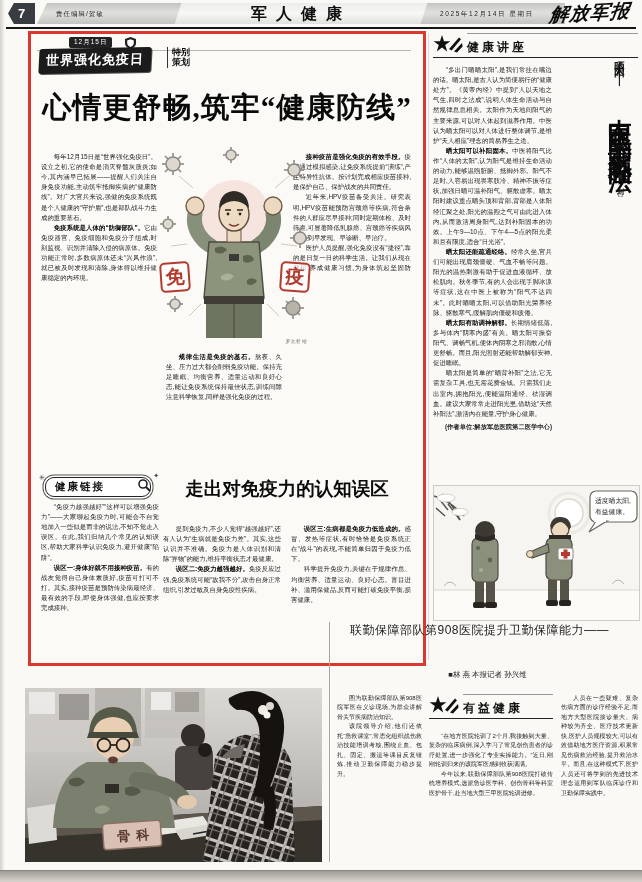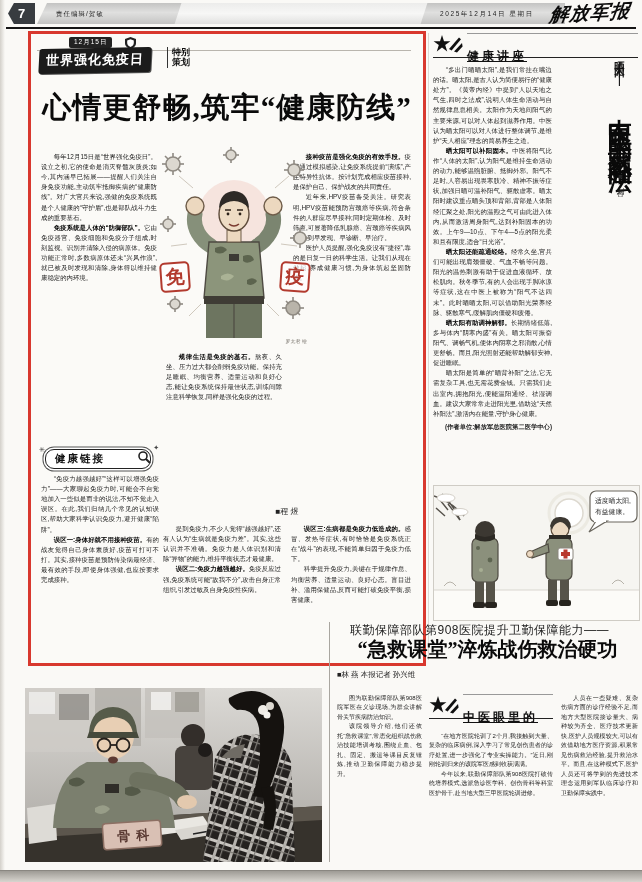--- a/index.html
+++ b/index.html
@@ -32,70 +32,71 @@
   #fc2{left:135px;top:318px;width:116px;height:118px;}
   #fc3{left:262px;top:118px;width:118px;height:318px;}
   
   #illus1{position:absolute;left:128px;top:112px;width:150px;height:200px;}
   .seal{position:absolute;width:26px;height:26px;border:2.5px solid #b23a2e;border-radius:5px;color:#b23a2e;font-size:19px;font-weight:900;font-family:"Liberation Serif","DejaVu Serif",serif;text-align:center;line-height:26px;background:rgba(255,255,255,.65);}
   #seal-mian{left:1px;top:116px;transform:rotate(-4deg);}
   #seal-yi{left:121px;top:116px;transform:rotate(4deg);}
   .illsig{position:absolute;right:2px;bottom:2px;font-size:5px;color:#77726b;}
   
   #linksbox{position:absolute;left:10px;top:414px;width:118px;height:204px;}
-  .lb-head{position:relative;height:22px;}
+  .lb-head{position:relative;height:22px;margin-top:28px;}
   .lb-frame{position:absolute;left:4px;top:1px;width:104px;height:18px;border:1.5px solid #222;border-radius:9px;background:#fff;box-shadow:0 0 0 1.5px #fff,0 0 0 2.5px #555;}
   .lb-title{position:absolute;left:14px;top:4px;font-size:10.5px;font-weight:900;letter-spacing:2px;color:#111;}
   .lb-mag{position:absolute;right:8px;top:2px;}
   .lb-spark{position:absolute;font-size:7px;color:#444;}
   #lbtext{position:relative;margin-top:4px;height:176px;font-size:6.4px;line-height:1.58;text-align:justify;overflow:hidden;}
   
   #mistitle{position:absolute;left:130px;top:442px;width:252px;text-align:center;font-size:18.5px;font-weight:900;font-family:"Liberation Serif","DejaVu Serif",serif;color:#0a0a0a;}
   #misby{top:472px;left:130px;width:252px;}
   #mc1{left:132px;top:490px;width:118px;height:128px;}
   #mc2{left:260px;top:490px;width:120px;height:128px;}
   
   #lecture{position:absolute;left:433px;top:33px;width:205px;height:586px;}
   .sechead{position:relative;height:24px;border-bottom:1px solid #222;}
-  .sechead .lbl{position:absolute;left:34px;top:15px;font-size:12px;font-weight:900;letter-spacing:3px;color:#111;text-decoration:underline;}
+  .sechead .lbl{position:absolute;left:34px;top:6px;font-size:12px;font-weight:900;letter-spacing:3px;color:#111;}
   .sechead .topline{position:absolute;left:34px;top:0;right:0;height:1px;background:#999;}
   #lbody{position:absolute;left:0;top:32px;width:119px;height:414px;font-size:6.4px;line-height:1.58;text-align:justify;overflow:hidden;}
   .endnote{margin:3px 0 0;font-weight:700;text-align:right;font-size:6.3px;}
   #vtitle{position:absolute;left:127px;top:20px;width:76px;height:430px;writing-mode:vertical-rl;}
   .vkick{font-size:10.5px;font-weight:700;padding-block-start:36px;letter-spacing:3px;color:#111;}
   .vmain{font-size:24px;font-weight:900;font-family:"Liberation Serif","DejaVu Serif",serif;letter-spacing:5px;padding-block-start:14px;margin-inline-start:6px;color:#0a0a0a;}
   .vby{font-size:7.5px;padding-block-start:96px;margin-inline-start:8px;color:#222;}
   #illus2{position:absolute;left:0;top:452px;width:205px;height:134px;border:1px solid #cfccc5;background:#f7f6f2;}
   
   #photo{position:absolute;left:25px;top:688px;width:297px;height:174px;background:#b9b7b3;overflow:hidden;}
   .vrule{position:absolute;left:329px;top:622px;width:1px;height:240px;background:#a9a6a0;}
   .colrule{position:absolute;left:428px;top:33px;width:1px;height:627px;background:#dcd9d3;}
   #rescue{position:absolute;left:337px;top:620px;width:301px;height:248px;}
   .kicker{position:absolute;left:13px;top:2px;font-size:12px;letter-spacing:.5px;color:#222;}
   .rtitle{position:absolute;left:0;top:16px;width:100%;text-align:center;font-size:20px;font-weight:900;font-family:"Liberation Serif","DejaVu Serif",serif;color:#0a0a0a;}
-  .rbyline{position:absolute;left:0;top:50px;width:100%;text-align:left;font-size:7.5px;color:#222;}
+  .rbyline{position:absolute;left:0;top:50px;width:100%;text-align:center;font-size:7.5px;color:#222;}
   #rc1{left:0;top:74px;width:85px;height:172px;font-size:6px;}
   #infobox{position:absolute;left:92px;top:74px;width:124px;height:30px;}
   #rc2{left:92px;top:112px;width:124px;height:134px;font-size:6px;}
   #rc3{left:224px;top:74px;width:77px;height:172px;font-size:6px;}
   
   .footstrip{position:absolute;left:0;right:0;bottom:0;height:11px;background:linear-gradient(180deg,#9e9b95,#d8d5cf);border-top:1px solid #8a8781;}
   .leftedge{position:absolute;left:0;top:0;bottom:0;width:5px;background:linear-gradient(90deg,#d3d0ca,rgba(250,249,246,0));}
 </style>
 </head>
 <body>
 
 <div id="page">
   <div class="leftedge"></div>
 
   <div id="hdr">
     <div class="hbar"></div>
     <div class="secpanel"></div>
     <div class="pgnum">7</div>
     <div class="editor">责任编辑/贺敏</div>
+    <div class="section">军人健康</div>
     <div class="hdate">2025年12月14日 星期日</div>
     <div class="masthead">解放军报</div>
   </div>
   <div class="hrule"></div>
   <div class="colrule"></div>
 
   <div id="feature">
     <div class="decoline"></div>
 
     <div class="fbadge">
@@ -239,21 +240,21 @@
               <line x1="9" y1="9" x2="13" y2="13" stroke="#222" stroke-width="2"></line>
             </svg>
         </span>
       </div>
       <div id="lbtext" class="lb-body">
           <p class="bp">“免疫力越强越好”“这样可以增强免疫力”——大家聊起免疫力时,可能会不自觉地加入一些似是而非的说法,不知不觉走入误区。在此,我们归纳几个常见的认知误区,帮助大家科学认识免疫力,避开健康“陷阱”。</p>
           <p class="bp"><b>误区一:身体好就不用接种疫苗。</b>有的战友觉得自己身体素质好,疫苗可打可不打。其实,接种疫苗是预防传染病最经济、最有效的手段,即使身体强健,也应按要求完成接种。</p>
         </div>
     </div>
 
-    <div class="byline" id="misby">■程 煜</div>
+    <div id="mistitle">走出对免疫力的认知误区</div>
     <div class="tcol" id="mc1">
         <p class="bp">提到免疫力,不少人觉得“越强越好”,还有人认为“生病就是免疫力差”。其实,这些认识并不准确。免疫力是人体识别和清除“异物”的能力,维持平衡状态才最健康。</p>
         <p class="bp"><b>误区二:免疫力越强越好。</b>免疫反应过强,免疫系统可能“敌我不分”,攻击自身正常组织,引发过敏及自身免疫性疾病。</p>
       </div>
     <div class="tcol" id="mc2">
         <p class="bp"><b>误区三:生病都是免疫力低造成的。</b>感冒、发热等症状,有时恰恰是免疫系统正在“战斗”的表现,不能简单归因于免疫力低下。</p>
         <p class="bp">科学提升免疫力,关键在于规律作息、均衡营养、适量运动、良好心态。盲目进补、滥用保健品,反而可能打破免疫平衡,损害健康。</p>
       </div>
   </div>
 
@@ -413,39 +414,38 @@
         <circle cx="242" cy="27" r="3.5" fill="#f5f3ee"></circle>
         <path d="M196 70 Q206 58 220 56 L216 70 Z" fill="#6f6b64"></path>
       </g>
     </svg>
   </div>
 
   <div class="vrule"></div>
 
   <div id="rescue">
     <div class="kicker">联勤保障部队第908医院提升卫勤保障能力——</div>
-    <div class="rtitle">“急救课堂”淬炼战伤救治硬功</div>
     <div class="rbyline">■林 燕  本报记者 孙兴维</div>
 
     <div class="tcol" id="rc1">
         <p class="bp">图为联勤保障部队第908医院军医在义诊现场,为群众讲解骨关节疾病防治知识。</p>
         <p class="bp">该院领导介绍,他们还依托“急救课堂”,常态化组织战伤救治技能培训考核,围绕止血、包扎、固定、搬运等课目反复锤炼,推动卫勤保障能力稳步提升。</p>
       </div>
 
     <div id="infobox">
       <div class="sechead">
         <span style="position:absolute;left:0;top:1px;">
           <svg width="30" height="20" viewBox="0 0 30 20">
               <path d="M9 1 L11 7.2 L17.4 7.2 L12.2 11 L14.2 17.4 L9 13.4 L3.8 17.4 L5.8 11 L0.6 7.2 L7 7.2 Z" fill="#111"></path>
               <path d="M16 15 L26 3.5 L28 5.2 L18.6 16.5 Z" fill="#111"></path>
               <path d="M21 17.5 L29 9 L29.6 12.4 L24 18.4 Z" fill="#111"></path>
             </svg>
         </span>
         <span class="topline"></span>
-        <span class="lbl">中医眼里的</span>
+        <span class="lbl">有益健康</span>
       </div>
     </div>
     <div class="tcol" id="rc2">
         <p class="bp">“在地方医院轮训了2个月,我接触到大量、复杂的临床病例,深入学习了常见创伤患者的诊疗处置,进一步强化了专业实操能力。”近日,刚刚轮训归来的该院军医感到收获满满。</p>
         <p class="bp">今年以来,联勤保障部队第908医院打破传统培养模式,选派急诊医学科、创伤骨科等科室医护骨干,赴当地大型三甲医院轮训进修。</p>
       </div>
     <div class="tcol" id="rc3">
         <p class="bp">人员在一些疑难、复杂伤病方面的诊疗经验不足,而地方大型医院接诊量大、病种较为齐全、医疗技术更新快,医护人员规模较大,可以有效借助地方医疗资源,积累常见伤病救治经验,提升救治水平。而且,在这种模式下,医护人员还可将学到的先进技术理念运用到军队临床诊疗和卫勤保障实践中。</p>
       </div>
   </div>

